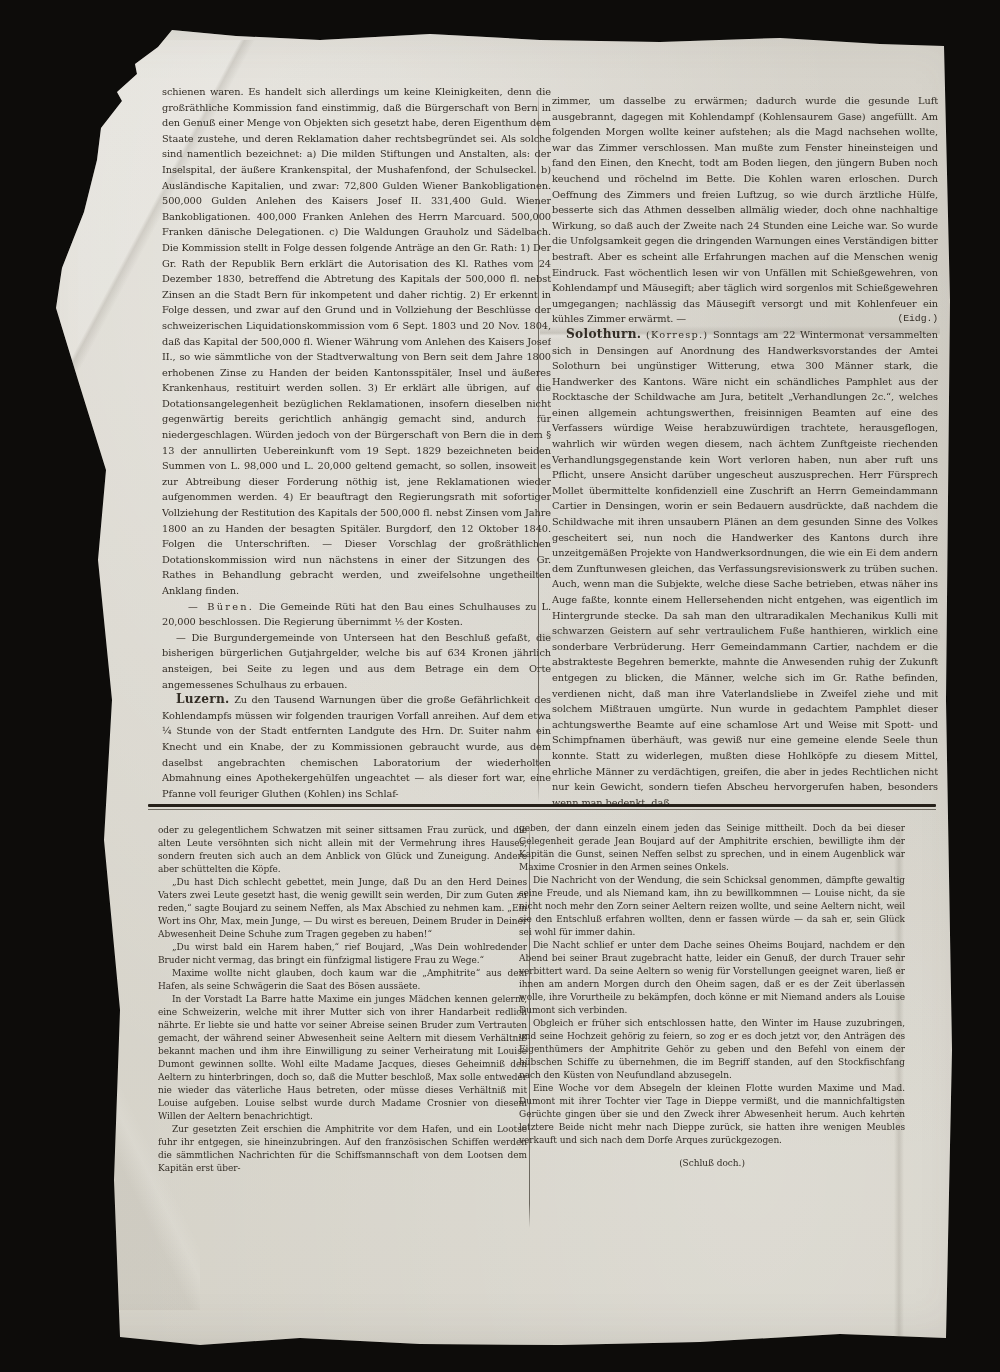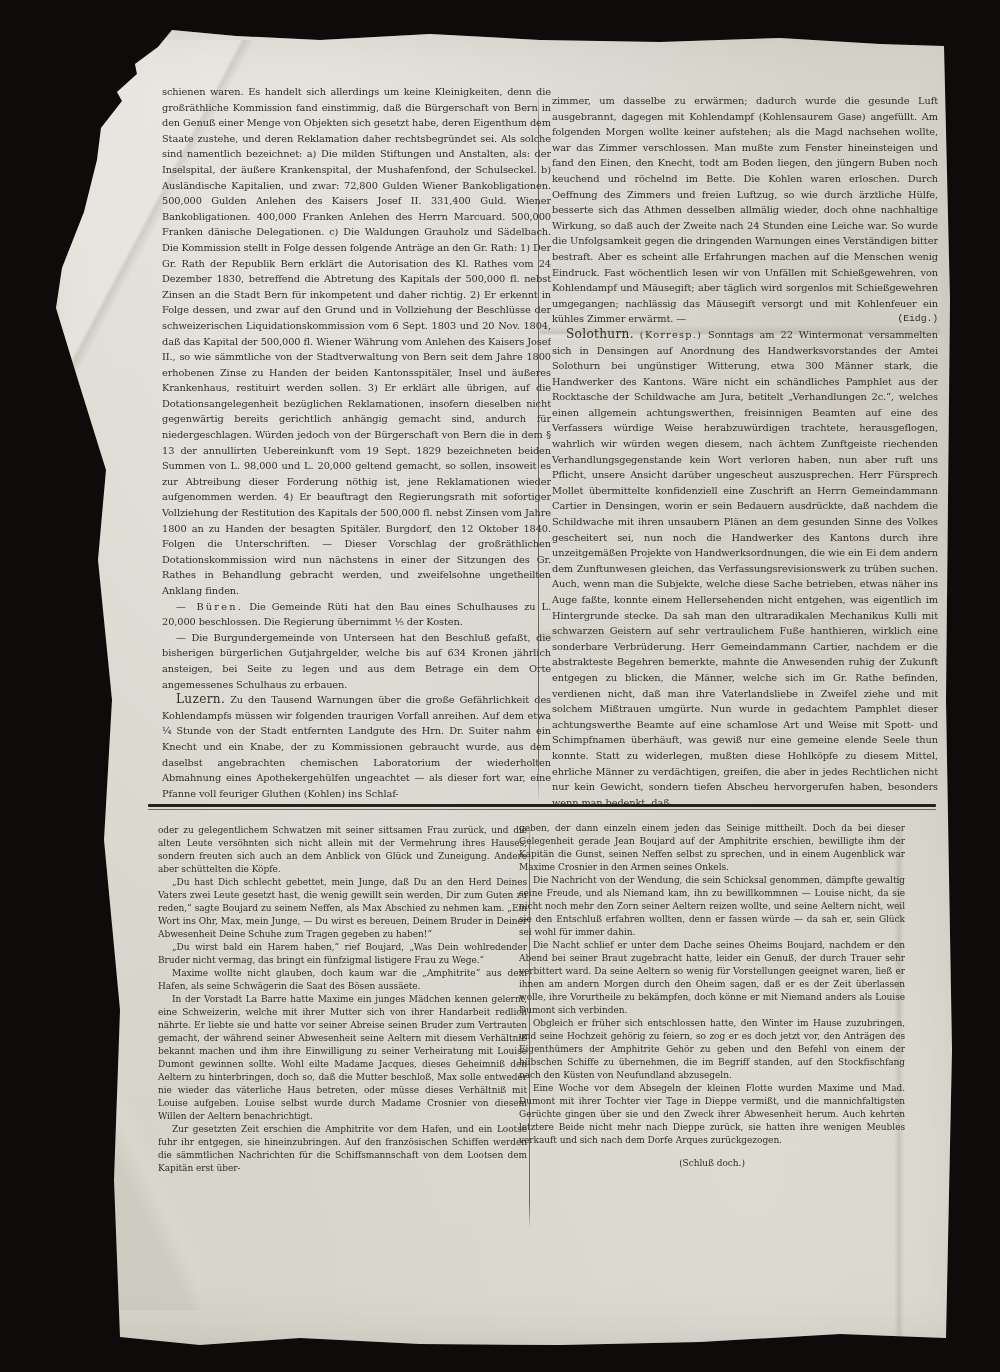--- a/index.html
+++ b/index.html
@@ -44,22 +44,22 @@
   .crease-bl{left:110px;top:1080px;width:90px;height:230px;
     background:linear-gradient(64deg, rgba(118,112,100,.16) 0 40%, rgba(255,255,255,.18) 52%, rgba(255,255,255,0) 60%);opacity:.5;}
 
   
   .col{position:absolute;overflow:hidden;color:#332d25;text-align:justify;}
   .upper-col{font-size:9.8px;line-height:15.6px;letter-spacing:-0.1px;}
   .lower-col{font-size:9px;line-height:13px;letter-spacing:-0.05px;}
   .col p{margin:0;hyphens:auto;}
   .col p.ind{text-indent:14px;}
   .col p.cont{text-indent:0;}
-  .town{font-weight:normal;font-size:1.24em;letter-spacing:.3px;margin-top:28px;}
-  .spaced{letter-spacing:2.2px;}
+  .town{font-weight:bold;font-size:1.24em;letter-spacing:.3px;margin-top:28px;}
+  .spaced{letter-spacing:2.2px;margin-left:12px;}
   .spaced2{letter-spacing:1.2px;}
   .tail{float:right;font-family:Liberation Mono, monospace;}
   .closing{text-align:center !important;text-indent:0 !important;margin-top:10px !important;}
 
   .col-upper-left {left:162px;top:84px;width:389px;height:722px;}
   .col-upper-right{left:552px;top:93px;width:386px;height:722px;}
   .col-lower-left {left:158px;top:824px;width:369px;height:408px;}
   .col-lower-right{left:519px;top:822px;width:386px;height:420px;}
 
   

